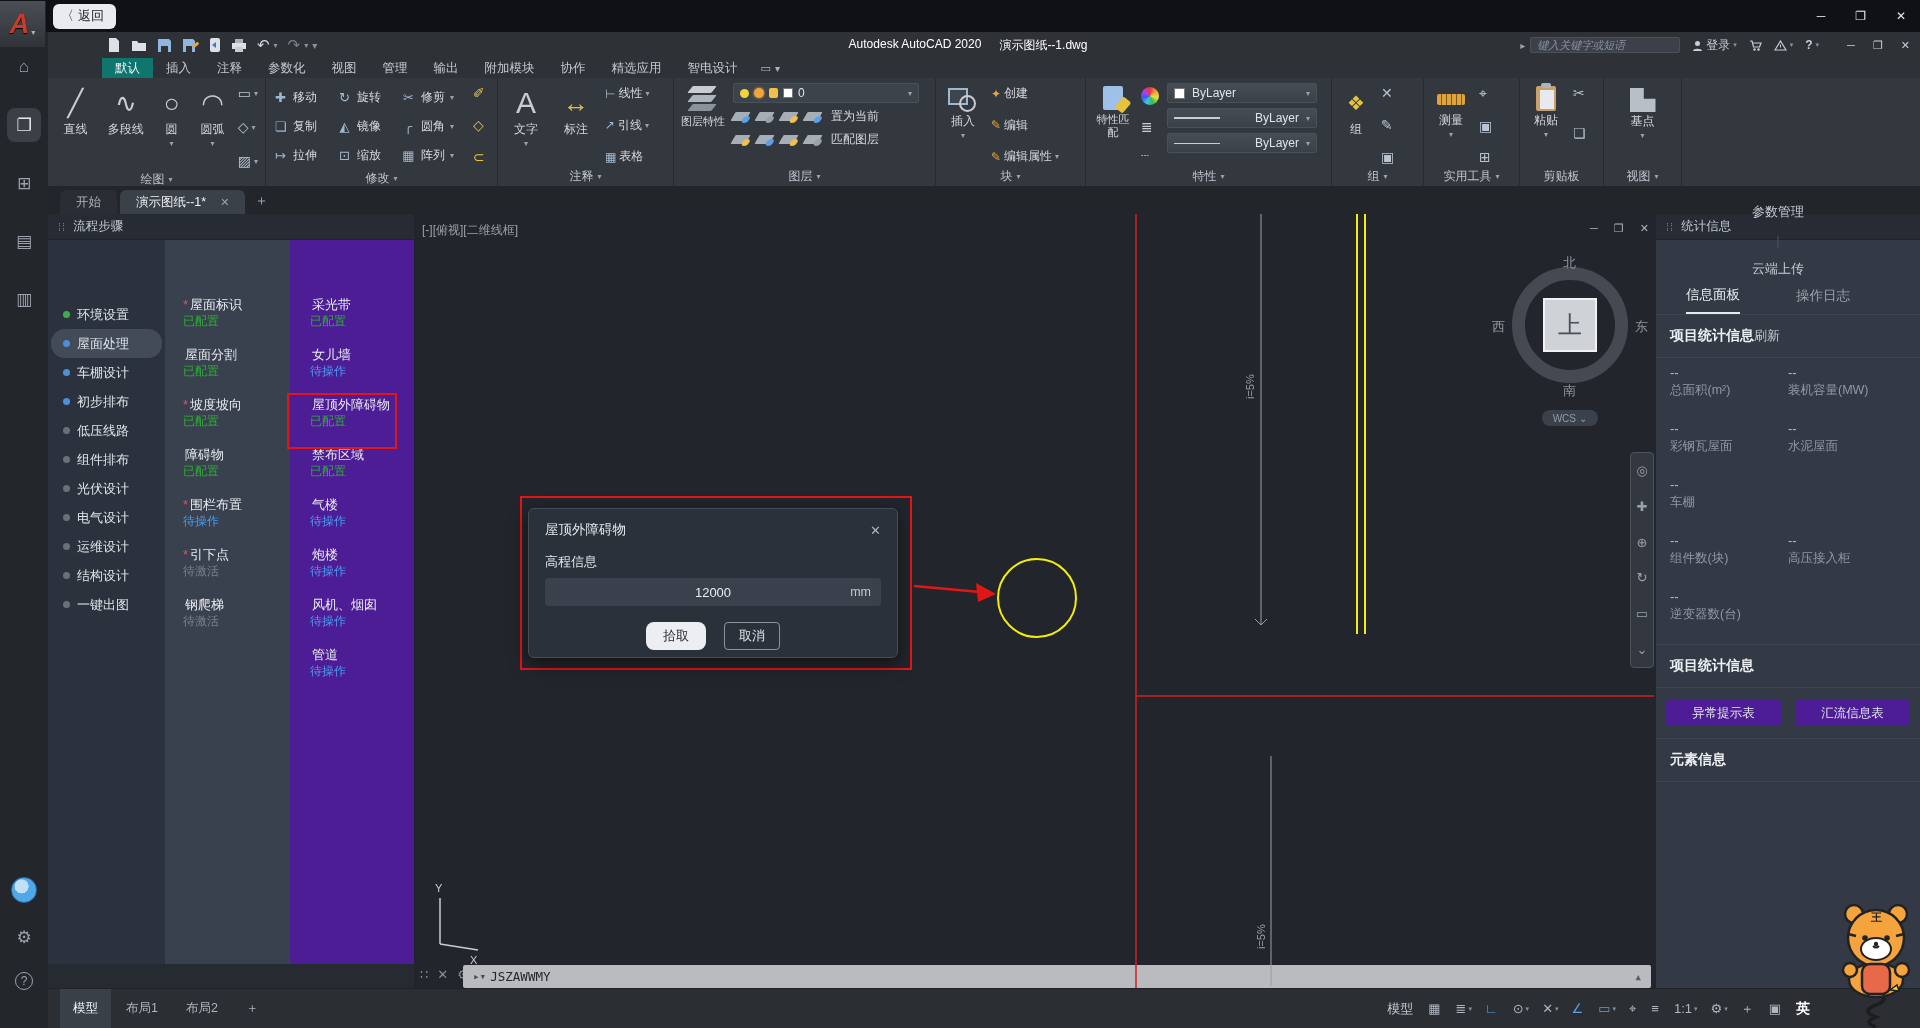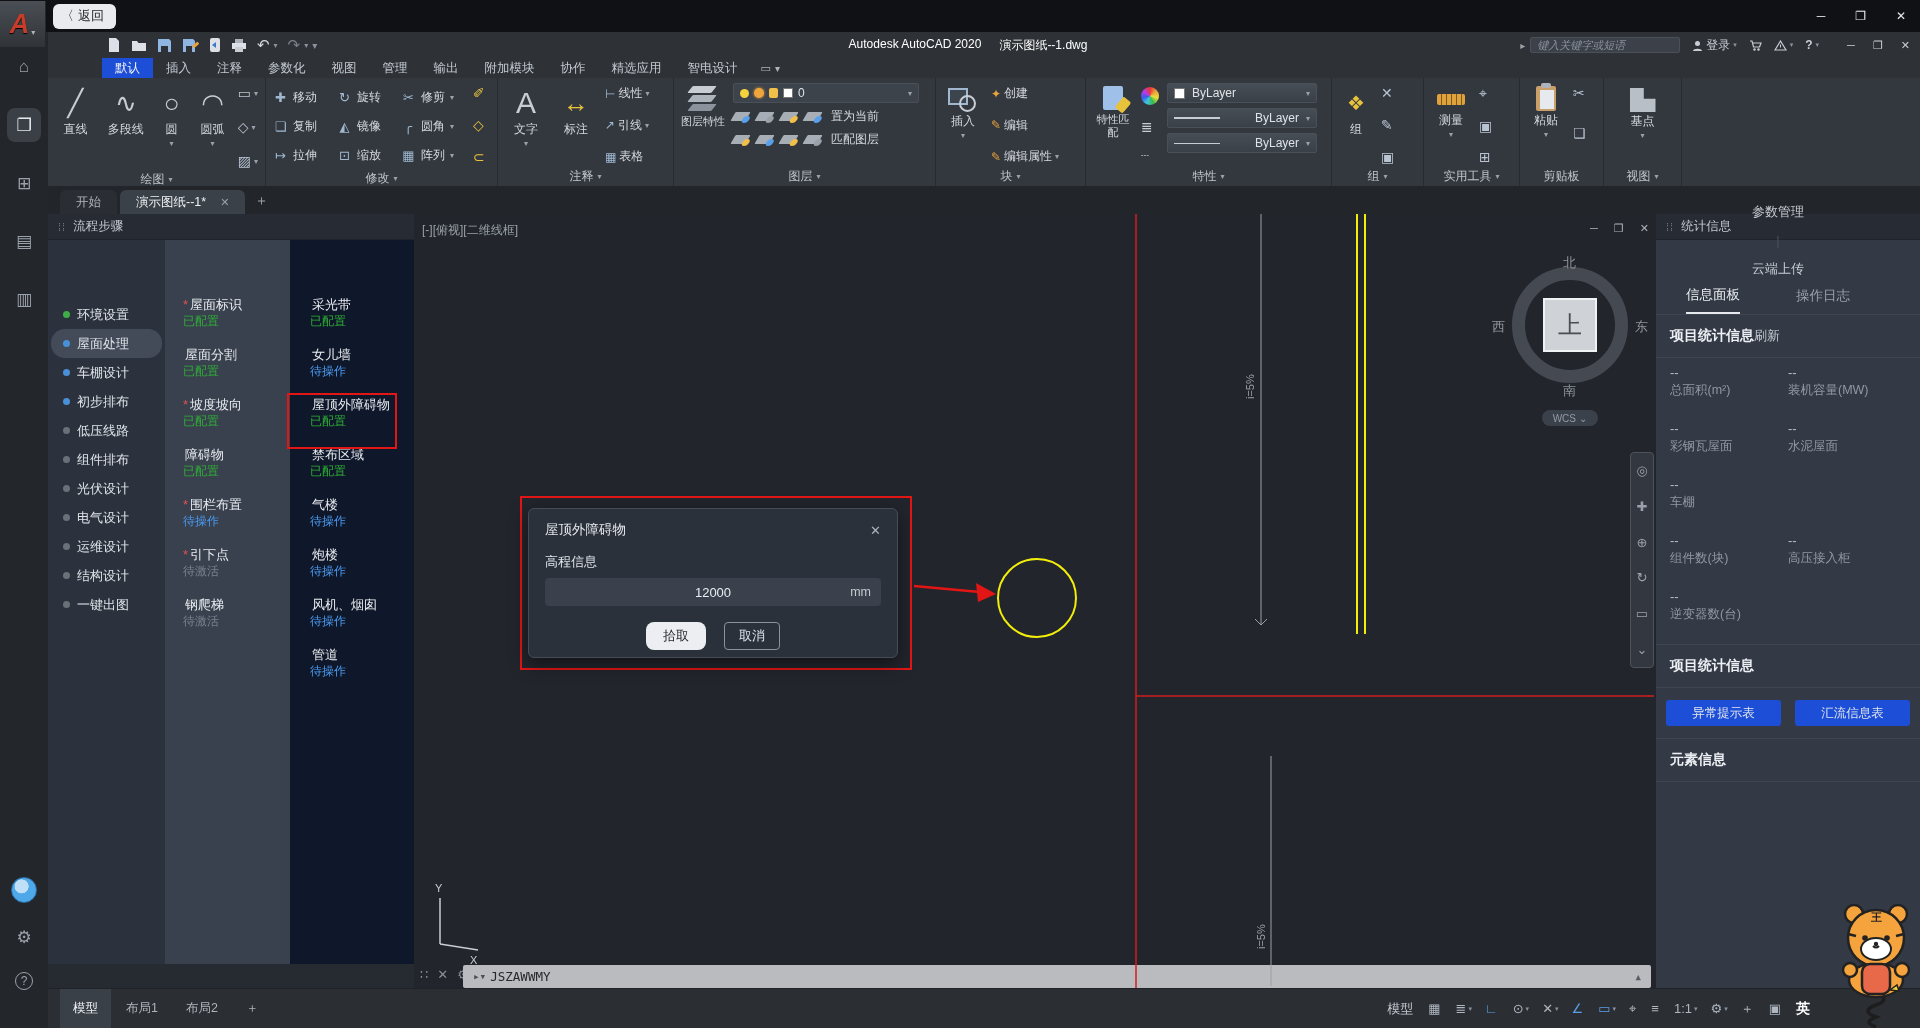--- a/index.html
+++ b/index.html
@@ -39,21 +39,21 @@
   .search-arrow { color:#9aa1ab; font-size:10px; }
   .tb-search { width:150px; height:16px; background:#3b4049; border:1px solid #4a5059; border-radius:2px; color:#dfe3e9; font-style:italic; font-size:11px; padding:0 6px; outline:none; }
   .tb-search::placeholder { color:#8b929c; }
   .tb-ic { color:#c9ced6; font-size:12px; display:flex; align-items:center; gap:3px; }
   .tb-ic .c { font-size:7px; color:#8b929c; }
   .tb-win { display:flex; gap:18px; color:#c9ced6; font-size:11px; margin-left:16px; }
 
   
   #ribbon-tabs { position:absolute; left:48px; top:58px; width:1872px; height:20px; background:#2e3237; display:flex; align-items:stretch; padding-left:54px; }
   .rtab { padding:0 13px; display:flex; align-items:center; font-size:12.5px; color:#c3c9d1; }
-  .rtab.active { background:#1d4ed8; color:#eef1f5;text-align:right; }
+  .rtab.active { background:#0f766e; color:#eef1f5;text-align:right; }
   .rtab-toggle { display:flex; align-items:center; gap:4px; color:#aeb4bc; margin-left:10px; font-size:10px; }
 
   
   #ribbon { position:absolute; left:48px; top:78px; width:1872px; height:108px; background:#33383f; display:flex; }
   .rpanel { height:108px; display:flex; flex-direction:column; border-right:1px solid #272b31; flex:0 0 auto; }
   .rp-body { flex:1; display:flex; align-items:flex-start; padding:5px 7px 0 7px; gap:8px; }
   .rp-label { height:19px; display:flex; align-items:center; justify-content:center; gap:4px; color:#bfc5cc; font-size:12px; }
   .rp-label .c { font-size:8px; color:#9aa1ab; }
   .rbig { width:52px; display:flex; flex-direction:column; align-items:center; gap:3px; padding-top:3px; }
   .rbig .ico { height:34px; display:flex; align-items:center; justify-content:center; font-size:26px; color:#c8cdd3; }
@@ -109,21 +109,21 @@
   .ftab .x { font-size:11px; color:#9aa1ab; }
   .ftab-add { color:#9aa1ab; font-size:14px; margin-left:6px; margin-bottom:4px; }
 
   
   #workflow { position:absolute; left:48px; top:214px; width:366px; height:750px; background:#2c323d; }
   .panel-hd { height:26px; background:#272b33; display:flex; align-items:center; gap:7px; padding:0 10px; color:#c3c9d1; font-size:12.5px; border-bottom:1px solid #1f232a; }
   .grip { color:#6a7280; font-size:11px; letter-spacing:1px; }
   .wf-col { position:absolute; top:26px; bottom:0; }
   #wf-col1 { left:0; width:117px; background:#2c323d; padding-top:60px; }
   #wf-col2 { left:117px; width:125px; background:#39414e; padding-top:56px; }
-  #wf-col3 { left:242px; width:124px; background:#0f172a; padding-top:56px; }
+  #wf-col3 { left:242px; width:124px; background:#4c1d95; padding-top:56px; }
   .nav-item { height:29px; display:flex; align-items:center; padding-left:26px; position:relative; color:#dfe3e9; font-size:13px; margin:0 3px; border-radius:14px; }
   .nav-item .dot { position:absolute; left:12px; width:7px; height:7px; border-radius:50%; background:#6a7078; }
   .nav-item .dot.green { background:#3fae49; } .nav-item .dot.blue { background:#4a90d9; } .nav-item .dot.gray { background:#6a7078; }
   .nav-item.selected { background:#434b59; }
   .step { height:50px; padding-left:18px; margin-right:10px; }
   #wf-col3 .step { padding-left:20px; }
   .step .nm { font-size:13px; color:#e9ecf0; line-height:17px; white-space:nowrap; }
   .step .req { color:#e05252; margin-right:2px; }
   .step .st { font-size:12px; line-height:16px; }
   .st.done { color:#2fae36; } .st.todo { color:#4a9af0; } .st.inactive { color:#7a818c; }
@@ -168,21 +168,21 @@
   .st-tab { color:#9aa1ab; display:flex; align-items:center; }
   .st-tab.active { color:#eef1f5; border-bottom:2px solid #e6e9ed; }
   .sec-row { display:flex; align-items:center; padding:12px 14px; border-top:1px solid #3e4552; }
   .sec-title { font-size:14px; font-weight:bold; color:#eceff3; }
   .sec-link { font-size:13px; color:#c7ccd4; }
   .stat-grid { display:grid; grid-template-columns:1fr 1fr; padding:6px 14px 0 14px; border-top:1px solid #3e4552; }
   .stat-cell { margin-bottom:21px; min-height:34px; }
   .stat-cell .v { font-size:13px; color:#b9bfc8; line-height:18px; }
   .stat-cell .l { font-size:12.5px; color:#9098a4; line-height:17px; }
   .st-btn-row { display:flex; gap:14px; padding:12px 8px; border-top:1px solid #3e4552; justify-content:center; }
-  .st-btn { width:115px; height:26px; background:#1d4ed8; border-radius:3px; color:#e3e7ec; font-size:12.5px; display:flex; align-items:center; justify-content:center; }
+  .st-btn { width:115px; height:26px; background:#4c1d95; border-radius:3px; color:#e3e7ec; font-size:12.5px; display:flex; align-items:center; justify-content:center; }
   .sec-plain { padding:12px 14px; border-top:1px solid #3e4552; border-bottom:1px solid #3e4552; }
 
   
   #bottombar { position:absolute; left:48px; top:988px; width:1872px; height:40px; background:#2b2f34; border-top:1px solid #1f2226; display:flex; align-items:center; }
   .mtabs { display:flex; align-items:center; height:100%; margin-left:12px; gap:2px; }
   .mtab { padding:0 13px; height:100%; display:flex; align-items:center; font-size:12.5px; color:#aeb4bc; }
   .mtab.active { background:#3a4048; color:#eef1f5; }
   .sb-icons-row { position:absolute; right:108px; display:flex; align-items:center; gap:13px; color:#aeb6c0; font-size:13px; }
   .sbi { display:flex; align-items:center; gap:2px; }
   .sbi .c { font-size:7px; color:#8b929c; }

